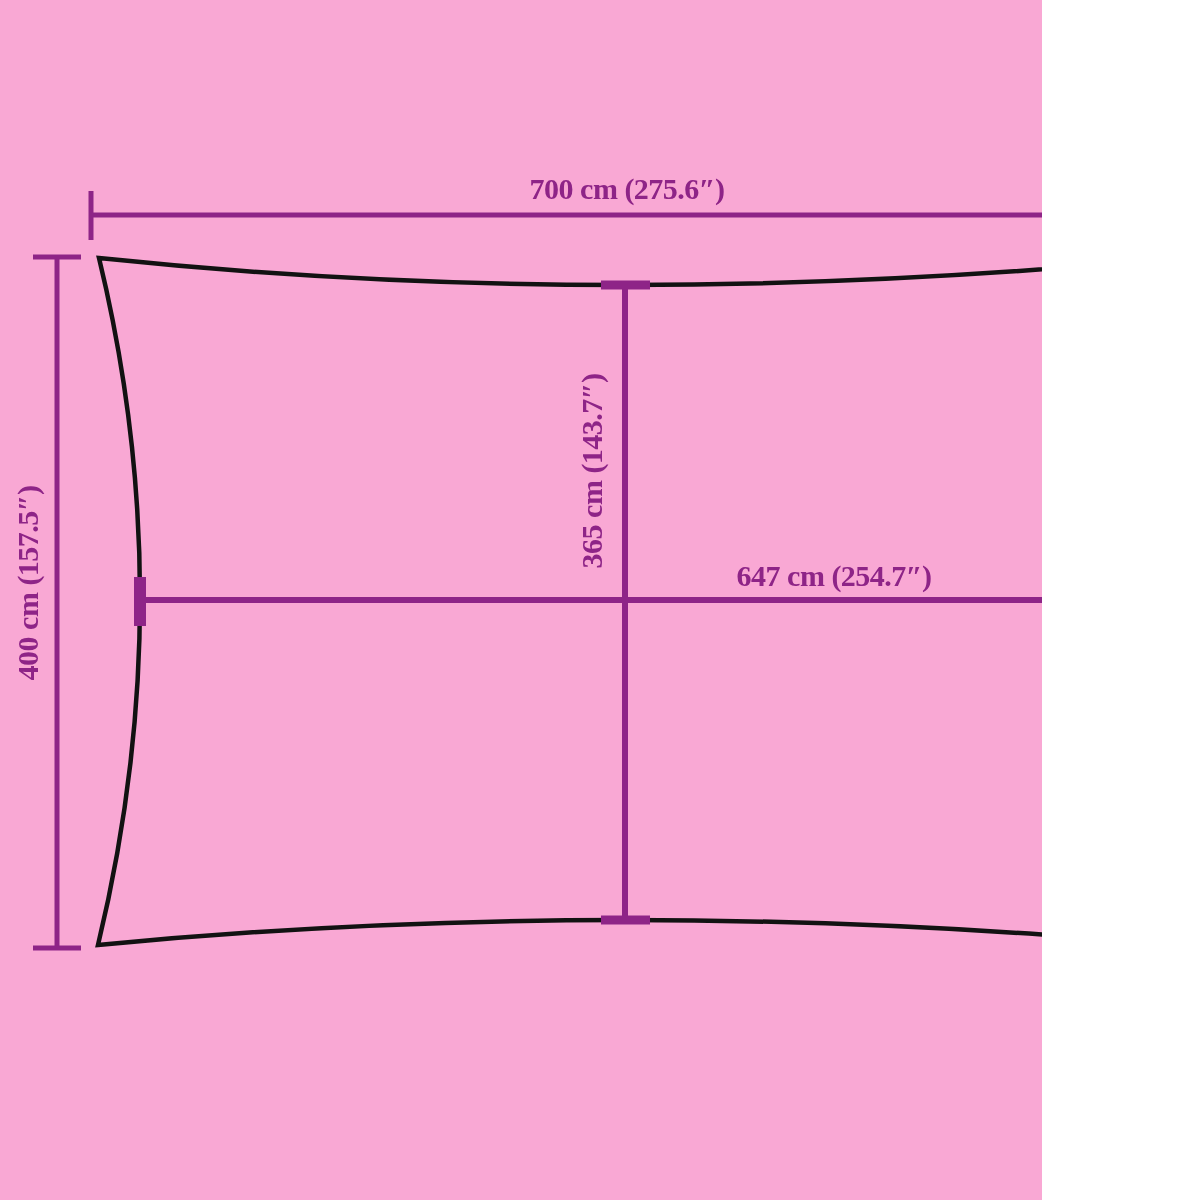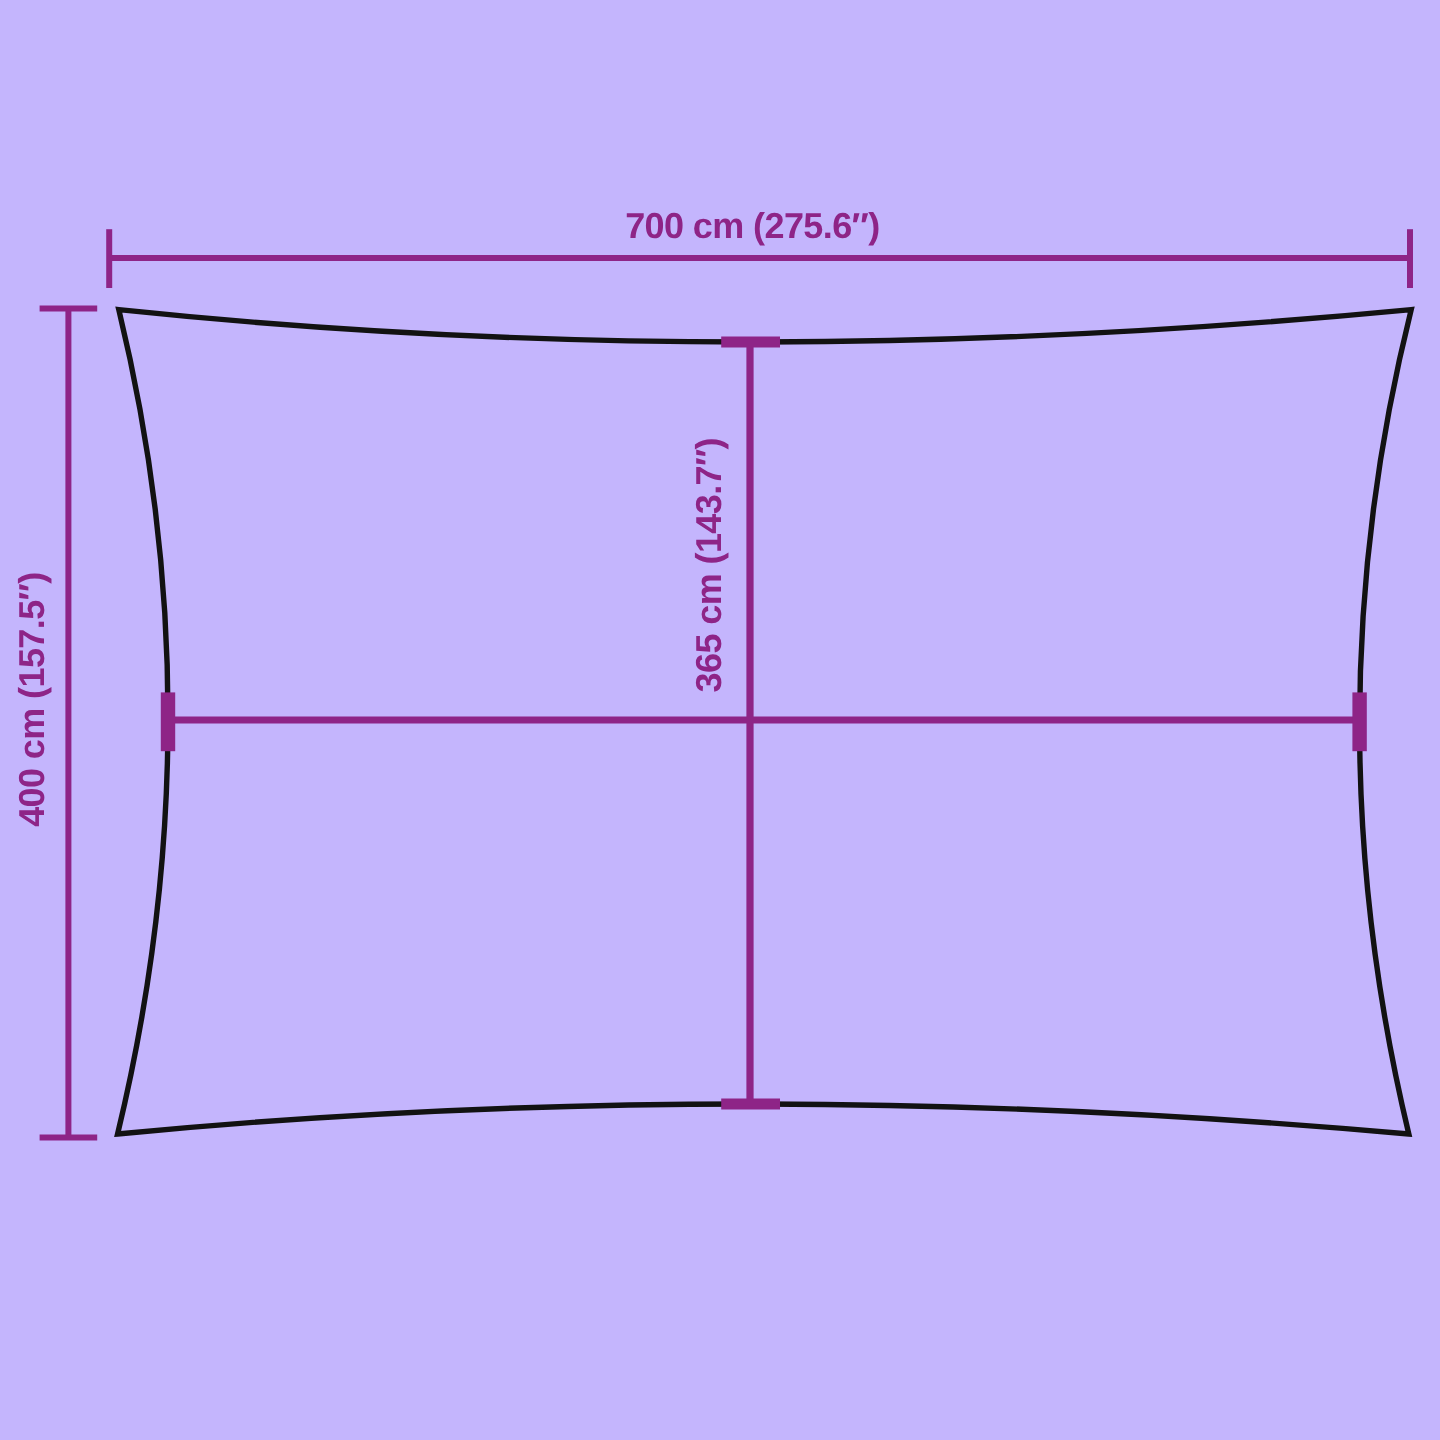--- a/index.html
+++ b/index.html
@@ -2,25 +2,25 @@
 <html><head>
 <meta charset="utf-8">
 <style>
   html, body {
     margin: 0;
     padding: 0;
     background: #ffffff;
   }
   #canvas {
     position: relative;
-    width: 1200px;
+    width: 1042px;
     height: 1200px;
-    background: #c4b5fd;
+    background: #f9a8d4;
     overflow: hidden;
-    font-family: Liberation Sans, sans-serif;
+    font-family: Liberation Serif, serif;
   }
   #diagram-svg {
     position: absolute;
     left: 0;
     top: 0;
     width: 1200px;
     height: 1200px;
   }
   .dim-label {
     position: absolute;
@@ -73,14 +73,15 @@
       <line x1="1133" y1="577" x2="1133" y2="626" stroke-width="12" stroke="#8E2487"></line>
     </g>
   </svg>
 
   <div class="dim-label" style="left:627px; top:189px;">700 cm (275.6″)</div>
 
   <div class="dim-label vertical" style="left:28px; top:583px;">400 cm (157.5″)</div>
 
   <div class="dim-label vertical" style="left:592px; top:471px;">365 cm (143.7″)</div>
 
+  <div class="dim-label" style="left:834px; top:576px;">647 cm (254.7″)</div>
 
 </div>
 
 </body></html>

